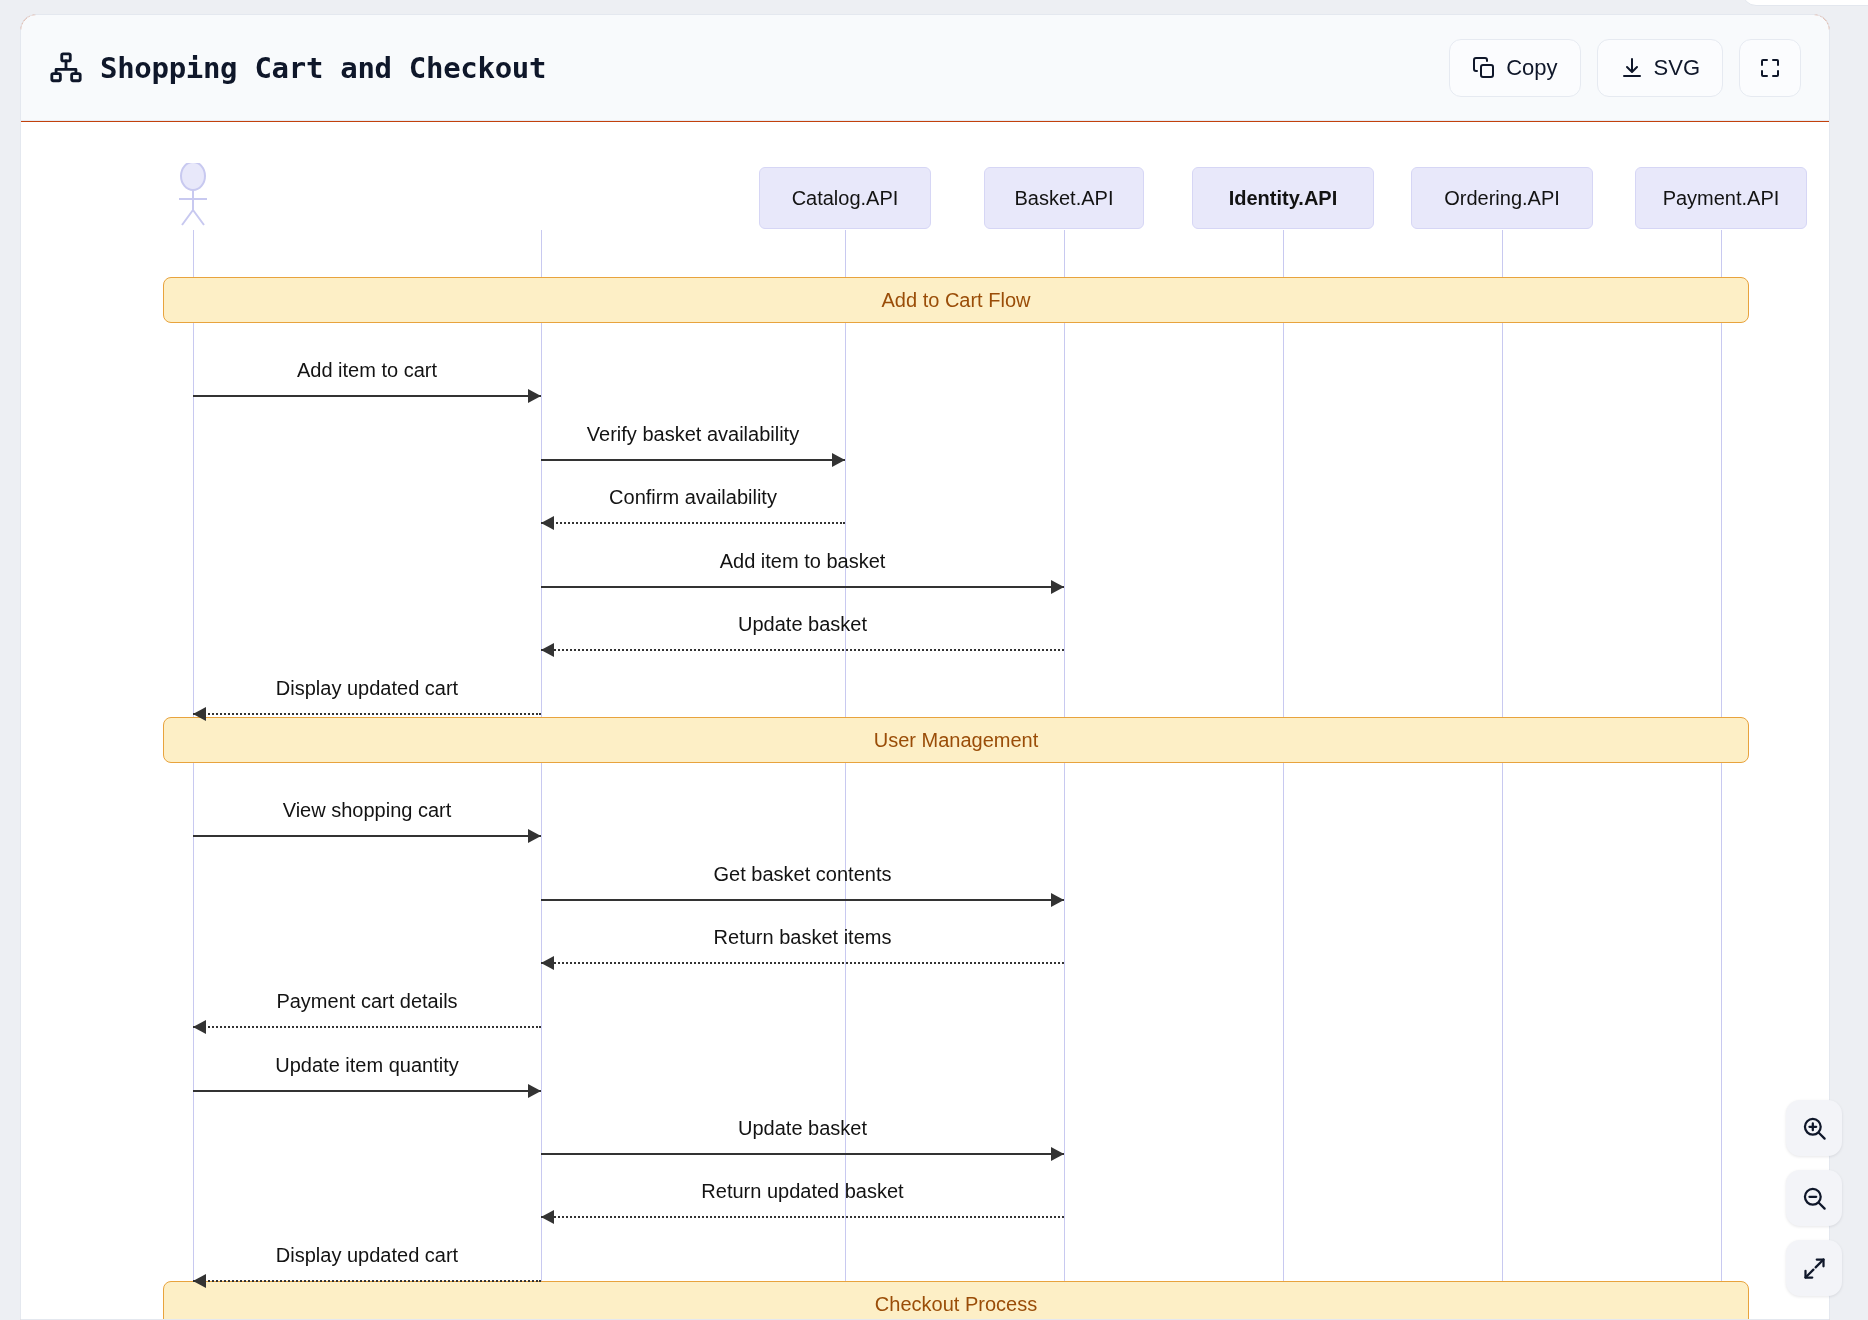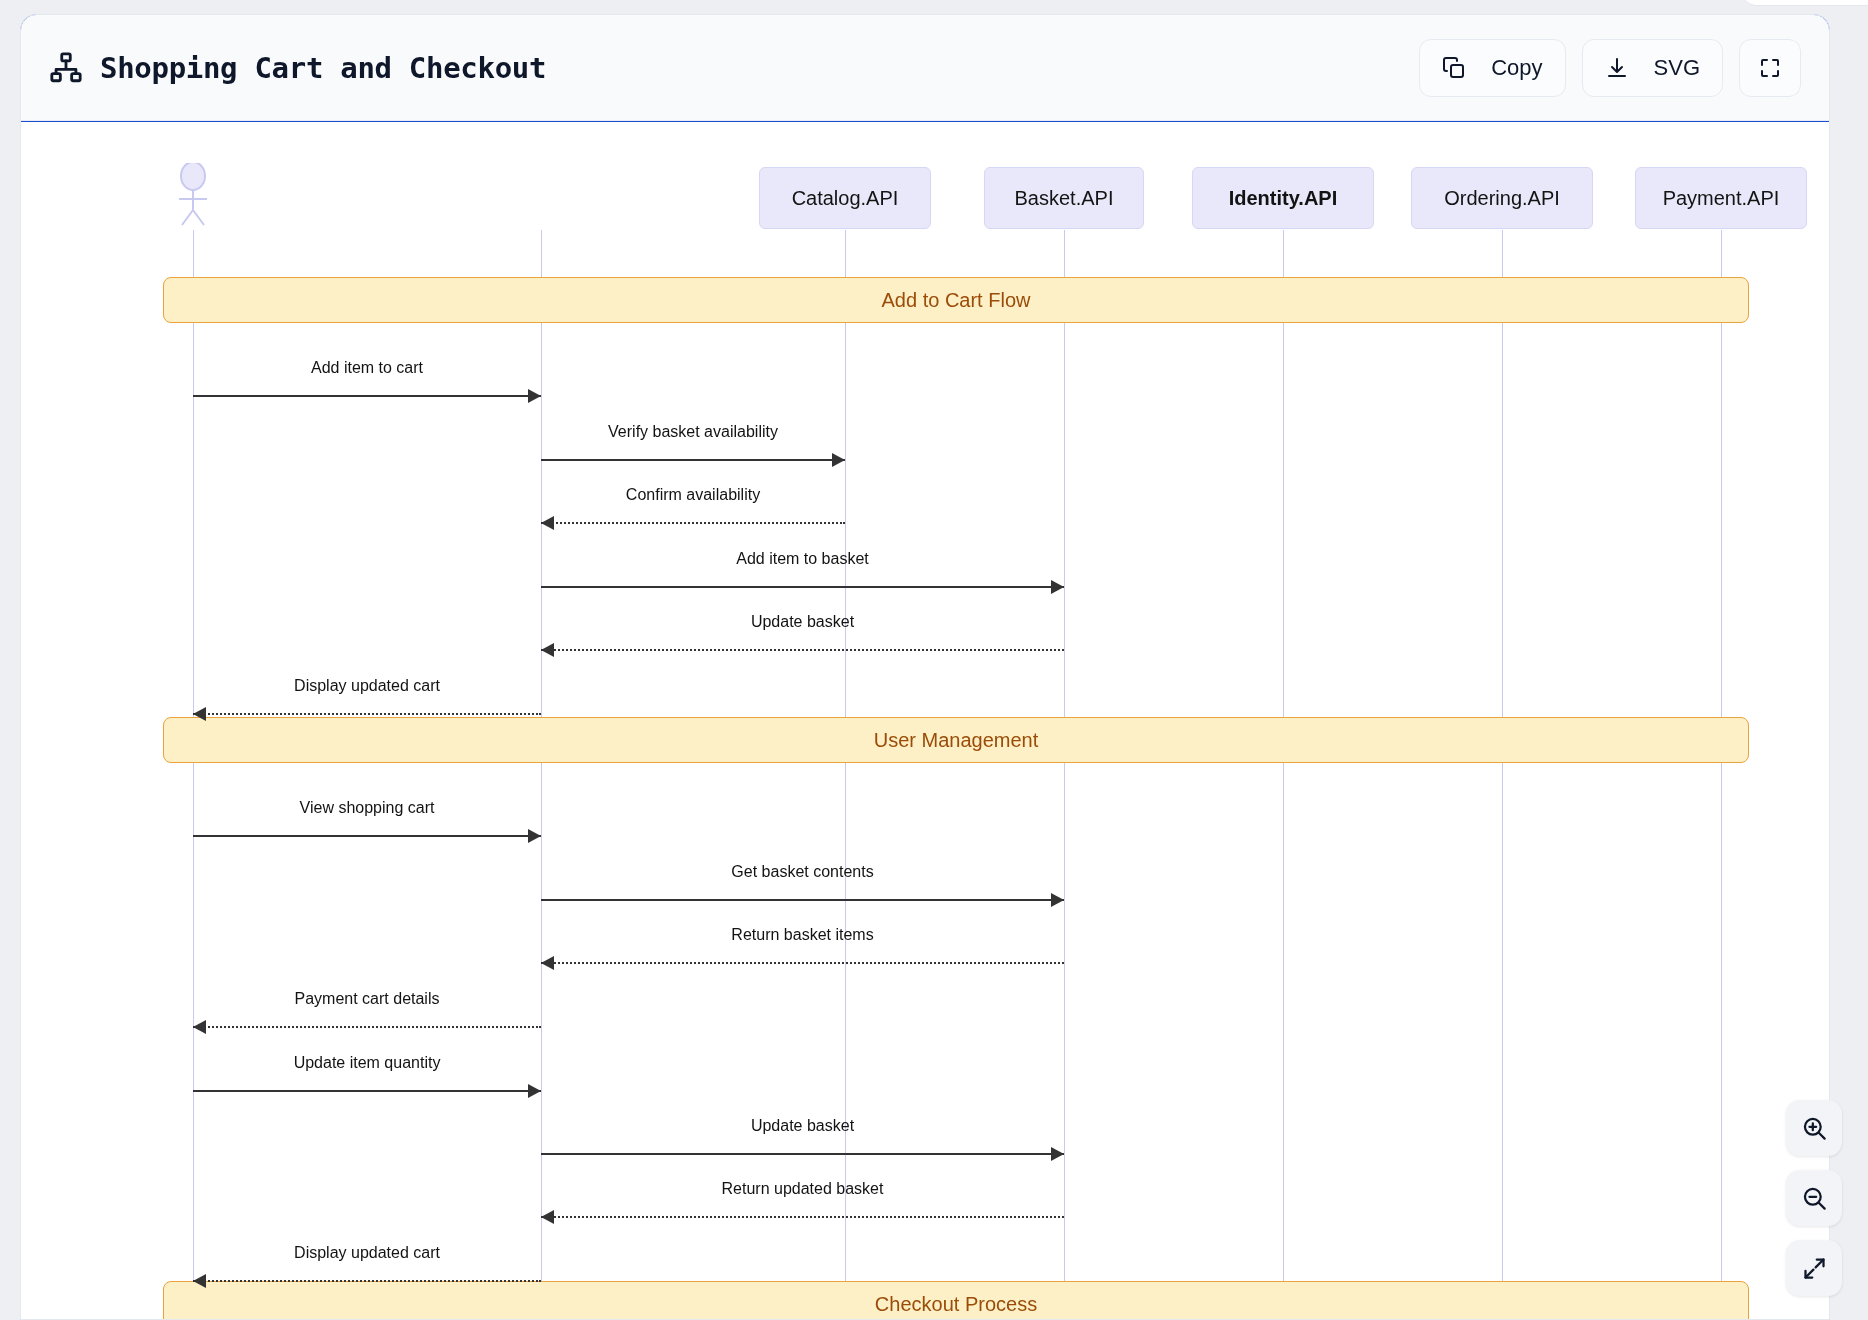--- a/index.html
+++ b/index.html
@@ -30,21 +30,21 @@
     border: 1px solid #e3e7ee;
     border-radius: 14px;
   }
 
   .card {
     position: absolute;
     left: 20px;
     top: 14px;
     width: 1810px;
     height: 1306px;
-    background: #1d4ed8;
+    background: #c2410c;
     border: 1px solid #e4e8ef;
     border-top-left-radius: 16px;
     border-top-right-radius: 16px;
     overflow: hidden;
   }
 
   
   .header {
     position: absolute;
     left: 0; top: 0;
@@ -69,21 +69,21 @@
 
   .header-actions {
     margin-left: auto;
     display: flex;
     align-items: center;
     gap: 16px;
   }
   .btn {
     display: flex;
     align-items: center;
-    gap: 25px;
+    gap: 10px;
     height: 58px;
     padding: 0 22px;
     background: #fbfcfe;
     border: 1px solid #e6eaf1;
     border-radius: 12px;
     font-size: 22px;
     color: #0f172a;
     font-family: "Liberation Sans", sans-serif;
     cursor: pointer;
     white-space: nowrap;
@@ -156,21 +156,21 @@
     align-items: center;
     justify-content: center;
     color: #9a4d08;
     font-size: 20px;
     white-space: nowrap;
   }
 
   
   .msg-label {
     position: absolute;
-    font-size: 16px;
+    font-size: 20px;
     color: #131313;
     white-space: nowrap;
     transform: translateX(-50%);
   }
   .msg-line { position: absolute; height: 0; border-top: 2px solid #333333; }
   .msg-line.dotted { border-top: 2px dotted #333333; }
   .arrowhead {
     position: absolute;
     width: 0; height: 0;
     border-top: 7px solid transparent;

